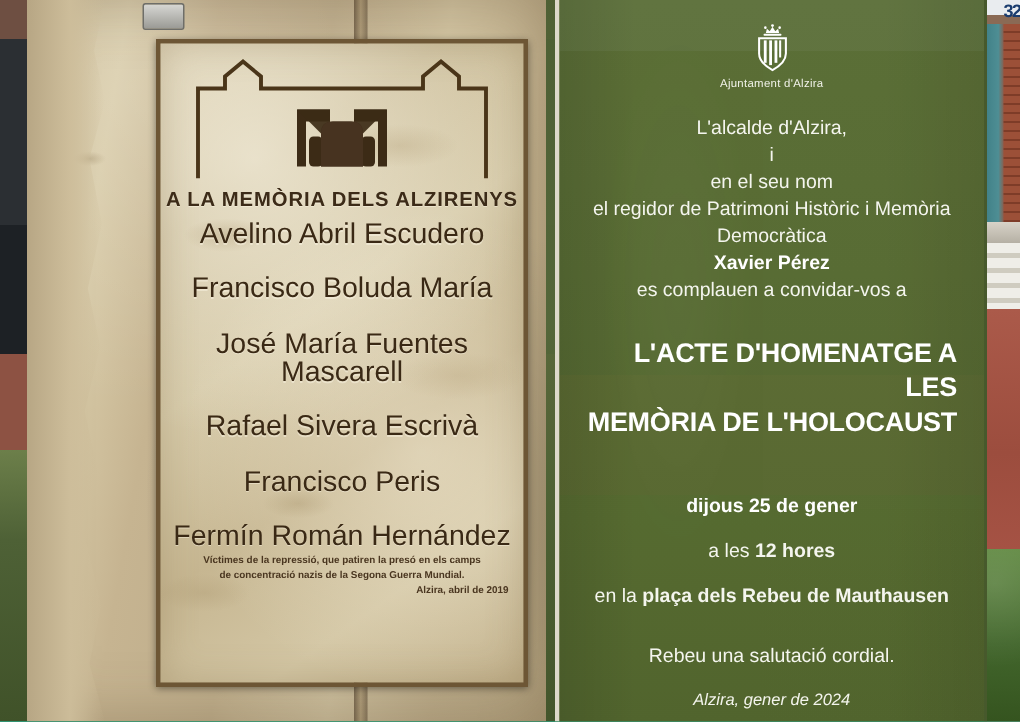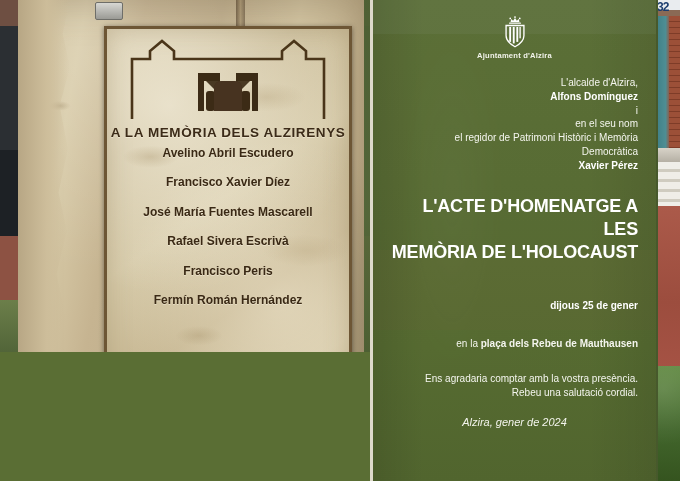--- a/index.html
+++ b/index.html
@@ -5,21 +5,21 @@
   html,body{margin:0;padding:0;}
   body{
     width:680px;height:481px;overflow:hidden;
     font-family:"Liberation Sans", sans-serif;
     background:#5a6e34;
   }
   .poster{position:relative;width:680px;height:481px;overflow:hidden;}
 
   
   .photo-left{
-    position:absolute;left:0;top:0;width:372px;height:352px;overflow:hidden;
+    position:absolute;left:0;top:0;width:372px;height:481px;overflow:hidden;
     background:#14b8a6;
   }
   
   .bg-street{
     position:absolute;inset:0;
     background:
       linear-gradient(180deg,#6e4f42 0px,#6e4f42 26px,#2b2f33 26px,#2b2f33 150px,
         #1d2125 150px,#1d2125 236px,#8d5243 236px,#8d5243 300px,
         #6c7f4a 300px,#4e6136 360px,#405229 481px);
   }
@@ -96,21 +96,21 @@
   .plq-title{
     position:absolute;left:0;right:0;top:96px;text-align:center;
     font-size:13.5px;font-weight:700;letter-spacing:.6px;color:#3c2b18;
     text-shadow:0 1px 0 rgba(255,250,235,.45);
     font-family:"Liberation Sans", sans-serif;
   }
   .plq-names{
     position:absolute;left:0;right:0;top:118px;text-align:center;
   }
   .plq-name{
-    font-size:12px;font-weight:700;color:#3a2915;line-height:1;
+    font-size:19px;font-weight:400;color:#3a2915;line-height:1;
     margin:0 0 17.4px 0;text-shadow:0 1px 0 rgba(255,250,235,.42);
   }
   .plq-foot{
     position:absolute;left:10px;right:10px;bottom:56px;text-align:center;
     font-size:6.6px;font-weight:700;color:#4a3620;line-height:1.45;
   }
   .plq-foot .right{display:block;text-align:right;margin-top:1px;}
 
   
   .divider{
@@ -134,44 +134,44 @@
       linear-gradient(180deg, rgba(140,150,160,.55) 0px, rgba(140,150,160,.55) 34px,
         rgba(60,70,60,.25) 34px, rgba(60,70,60,.25) 250px,
         rgba(150,90,70,.30) 250px, rgba(150,90,70,.30) 330px,
         rgba(90,120,60,.30) 330px, rgba(90,120,60,.30) 481px),
       radial-gradient(ellipse 70px 240px at 28% 40%, rgba(255,255,255,.18), transparent 70%);
   }
   .panel-inner{position:relative;z-index:2;padding:0 18px;}
 
   .crest{margin:0 auto;padding-top:14px;width:34px;height:34px;display:block;}
   .crest-label{
-    font-size:7.6px;letter-spacing:.2px;margin-top:3px;color:#f2f3ea;font-weight:700;
-  }
-  .line{font-size:10px;line-height:1.38;color:#f4f5ee;font-weight:400;text-align:right;}
+    font-size:7.6px;letter-spacing:.2px;margin-top:3px;color:#f2f3ea;font-weight:400;
+  }
+  .line{font-size:13px;line-height:1.38;color:#f4f5ee;font-weight:400;}
   .line.b{font-weight:700;color:#ffffff;}
   .sp-22{height:22px;}
   .sp-16{height:16px;}
   .sp-12{height:12px;}
   .headline{
     font-size:18px;font-weight:700;line-height:1.30;letter-spacing:-.2px;
     color:#ffffff;
     text-align:right;
   }
   .italic{font-style:italic;font-size:11px;color:#f3f4ec;}
 
   
   .photo-right{
     position:absolute;left:656px;top:0;width:24px;height:481px;overflow:hidden;
     background:#8a6a55;
   }
   .pr-sign{position:absolute;left:0;top:0;width:24px;height:10px;background:#e9ecef;}
   .pr-num{
     position:absolute;left:0;top:0;width:24px;height:16px;
     font-size:12px;font-weight:700;color:#1a3c6e;line-height:14px;text-align:left;
-    letter-spacing:-1px;padding-left:1px;box-sizing:border-box;
+    letter-spacing:-1px;padding-left:13px;box-sizing:border-box;
   }
   .pr-wall{
     position:absolute;left:0;top:16px;width:24px;height:132px;
     background:linear-gradient(90deg,#3f7f86 0%,#4e8e94 40%,#9c4f38 60%,#8e4532 100%);
   }
   .pr-brick{
     position:absolute;left:13px;top:16px;width:11px;height:132px;
     background:repeating-linear-gradient(180deg,#9c5038 0px,#9c5038 5px,#7e3c28 5px,#7e3c28 6px);
   }
   .pr-kerb{
@@ -225,21 +225,21 @@
           <rect x="78" y="58" width="9" height="20" rx="3"></rect>
           <rect x="113" y="58" width="9" height="20" rx="3"></rect>
         </g>
         <path d="M86 78 L86 56 Q86 48 94 48 L106 48 Q114 48 114 56 L114 78 Z" fill="#473320"></path>
       </svg>
 
       <div class="plq-title">A LA MEMÒRIA DELS ALZIRENYS</div>
 
       <div class="plq-names">
         <div class="plq-name">Avelino Abril Escudero</div>
-        <div class="plq-name">Francisco Xavier Díez</div>
+        <div class="plq-name">Francisco Boluda María</div>
         <div class="plq-name">José María Fuentes Mascarell</div>
         <div class="plq-name">Rafael Sivera Escrivà</div>
         <div class="plq-name">Francisco Peris</div>
         <div class="plq-name">Fermín Román Hernández</div>
       </div>
 
       <div class="plq-foot">
         <span>Víctimes de la repressió, que patiren la presó en els camps</span><br>
         <span>de concentració nazis de la Segona Guerra Mundial.</span>
         <span class="right">Alzira, abril de 2019</span>
@@ -266,45 +266,45 @@
           <rect x="17.4" y="15.2" width="2.2" height="19.4"></rect>
           <rect x="21.6" y="15.2" width="2.2" height="17.6"></rect>
           <rect x="25.2" y="15.2" width="1.6" height="13.4"></rect>
         </g>
       </svg>
       <div class="crest-label">Ajuntament d'Alzira</div>
 
       <div class="sp-16"></div>
 
       <div class="line">L'alcalde d'Alzira,</div>
-      <div class="line b">Alfons Domínguez</div>
       <div class="line">i</div>
       <div class="line">en el seu nom</div>
       <div class="line">el regidor de Patrimoni Històric i Memòria</div>
       <div class="line">Democràtica</div>
       <div class="line b">Xavier Pérez</div>
+      <div class="line">es complauen a convidar-vos a</div>
 
       <div class="sp-22"></div>
 
       <div class="headline">
         <div>L'ACTE D'HOMENATGE A LES</div>
         <div>MEMÒRIA DE L'HOLOCAUST</div>
       </div>
 
       <div class="sp-22"></div>
 
       <div class="sp-12"></div>
       <div class="line b">dijous 25 de gener</div>
       <div class="sp-12"></div>
+      <div class="line"><span>a les </span><b>12 hores</b></div>
       <div class="sp-12"></div>
       <div class="line"><span>en la </span><b>plaça dels Rebeu de Mauthausen</b></div>
 
       <div class="sp-22"></div>
 
-      <div class="line">Ens agradaria comptar amb la vostra presència.</div>
       <div class="line">Rebeu una salutació cordial.</div>
 
       <div class="sp-16"></div>
 
       <div class="italic">Alzira, gener de 2024</div>
     </div>
   </div>
 
   <div class="photo-right">
     <div class="pr-sign"></div>

